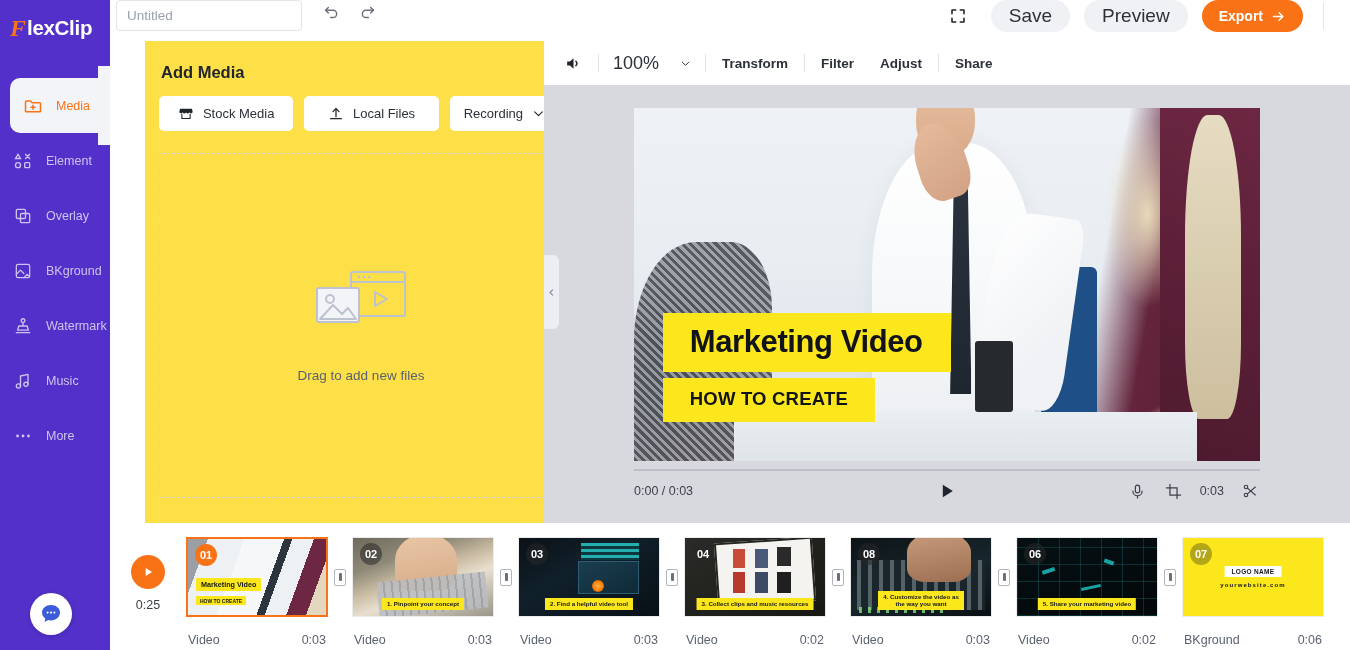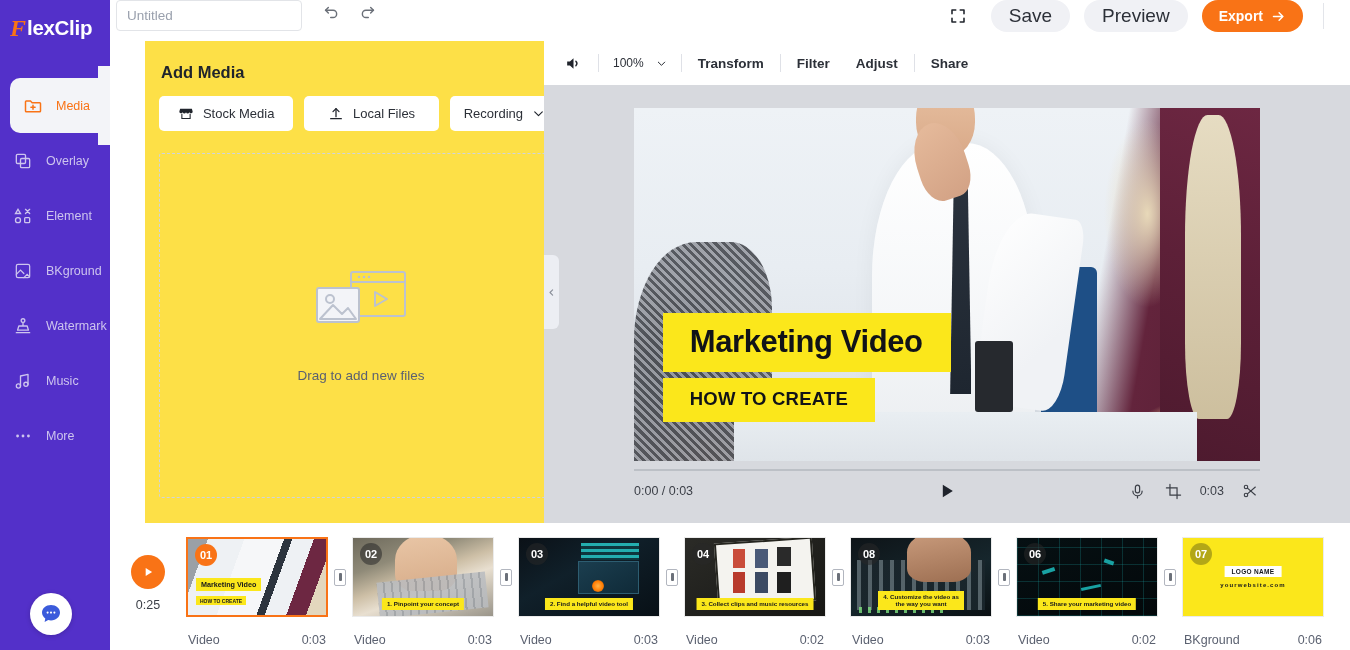--- a/index.html
+++ b/index.html
@@ -234,21 +234,21 @@
     background: #ffffff;
     display: flex;
     align-items: center;
     padding-left: 18px;
     gap: 0px;
     font-size: 13.5px;
     color: #2c3038;
   }
   .speaker-icon { width: 22px; height: 22px; display:flex; align-items:center; justify-content:center; cursor:pointer; }
   .tb-divider { width: 1px; height: 18px; background: #dfe1e7; margin: 0 14px; }
-  .zoom-sel { display: flex; align-items: center; gap: 12px; cursor: pointer; font-size: 12px; }
+  .zoom-sel { display: flex; align-items: center; gap: 21px; cursor: pointer; font-size: 18px; }
   .tb-item { cursor: pointer; font-size: 13.5px; font-weight: bold; color: #2c3038; padding: 0 2px;}
   .tb-gap { width: 22px; }
 
   .canvas-area {
     position: relative;
     height: 438px;
     background: #d7d9de;
     display: flex;
     flex-direction: column;
     align-items: center;
@@ -564,37 +564,37 @@
             <path d="M12 11v5M9.5 13.5h5" stroke-linecap="round"></path>
           </svg>
         </span>
         <span>Media</span>
       </div>
 
 
       <div class="nav-item">
         <span class="nav-icon">
           <svg width="20" height="20" viewBox="0 0 24 24" fill="none" stroke="#cdc4ee" stroke-width="1.6">
-            <rect x="4" y="4" width="11" height="11" rx="1.5"></rect>
-            <rect x="9" y="9" width="11" height="11" rx="1.5"></rect>
-          </svg>
-        </span>
-        <span>Overlay</span>
-      </div>
-
-      <div class="nav-item">
-        <span class="nav-icon">
-          <svg width="20" height="20" viewBox="0 0 24 24" fill="none" stroke="#cdc4ee" stroke-width="1.6">
             <path d="M6 4l3 5H3z"></path>
             <path d="M15 4l5 5M20 4l-5 5" stroke-linecap="round"></path>
             <circle cx="6" cy="17" r="3"></circle>
             <rect x="14" y="14" width="6" height="6" rx="1"></rect>
           </svg>
         </span>
         <span>Element</span>
+      </div>
+
+      <div class="nav-item">
+        <span class="nav-icon">
+          <svg width="20" height="20" viewBox="0 0 24 24" fill="none" stroke="#cdc4ee" stroke-width="1.6">
+            <rect x="4" y="4" width="11" height="11" rx="1.5"></rect>
+            <rect x="9" y="9" width="11" height="11" rx="1.5"></rect>
+          </svg>
+        </span>
+        <span>Overlay</span>
       </div>
 
       <div class="nav-item">
         <span class="nav-icon">
           <svg width="20" height="20" viewBox="0 0 24 24" fill="none" stroke="#cdc4ee" stroke-width="1.5">
             <rect x="4" y="4" width="16" height="16" rx="2"></rect>
             <path d="M4 16l5-5 4 4M13 20l4-4 3 3" stroke-linecap="round"></path>
           </svg>
         </span>
         <span>BKground</span>

